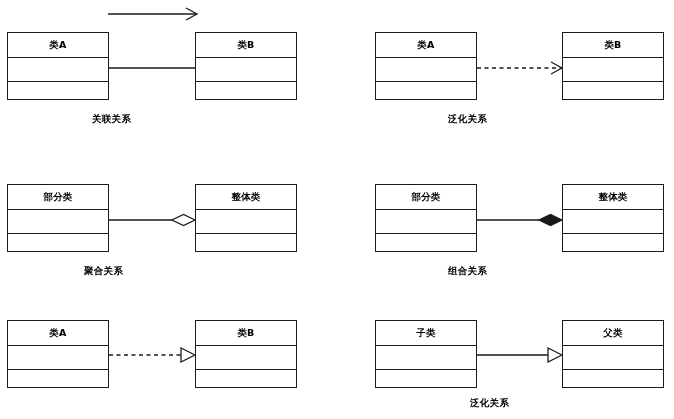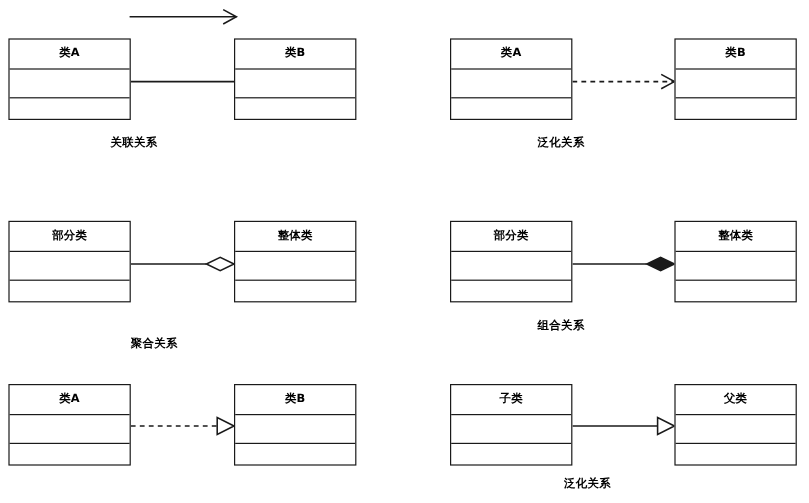--- a/index.html
+++ b/index.html
@@ -129,21 +129,21 @@
       <div class="attr-row"></div>
       <div class="op-row"></div>
     </div>
     <div class="uml-box" style="left: 195px; top: 184px;">
       <div class="name-row">
         <span class="cls-name">整体类</span>
       </div>
       <div class="attr-row"></div>
       <div class="op-row"></div>
     </div>
-    <div class="rel-label" style="left: 109px; top: 265px; width: 120px; margin-top: 15px;">聚合关系</div>
+    <div class="rel-label" style="left: 84px; top: 265px; width: 120px;">聚合关系</div>
     <div class="uml-box" style="left: 375px; top: 184px;">
       <div class="name-row">
         <span class="cls-name">部分类</span>
       </div>
       <div class="attr-row"></div>
       <div class="op-row"></div>
     </div>
     <div class="uml-box" style="left: 562px; top: 184px;">
       <div class="name-row">
         <span class="cls-name">整体类</span>

